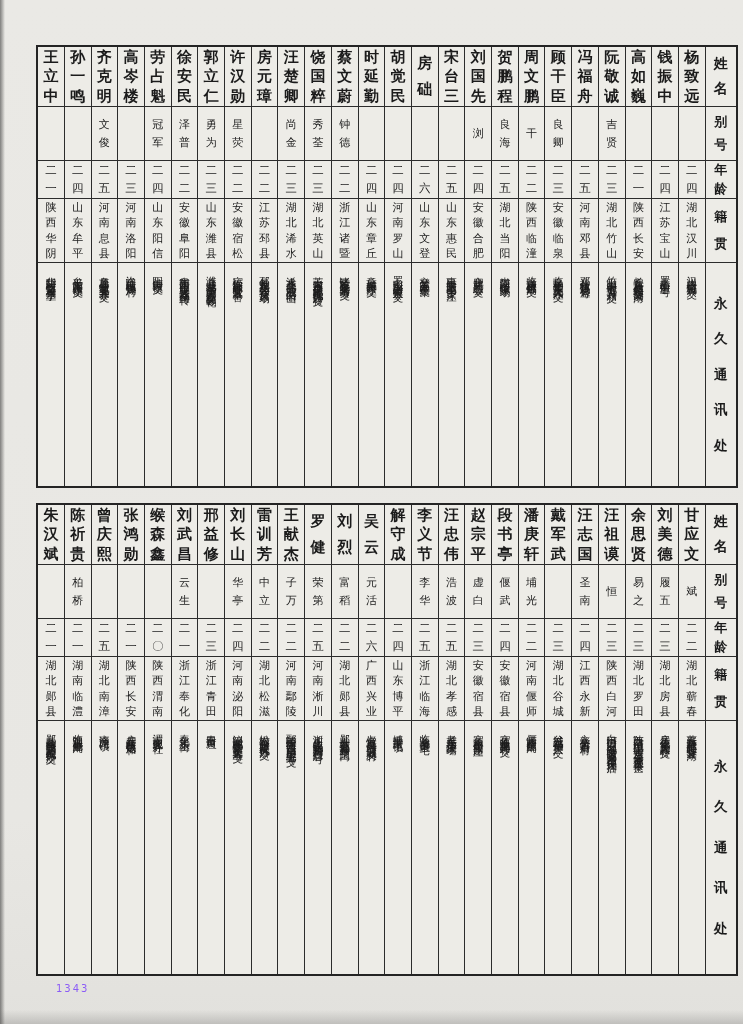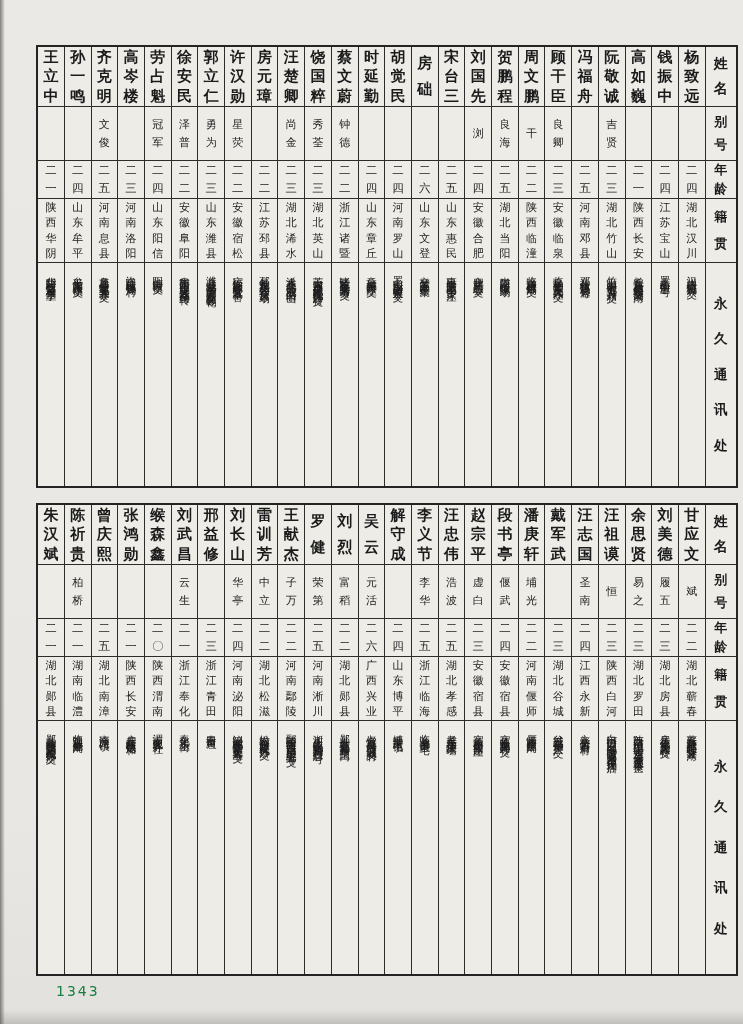--- a/index.html
+++ b/index.html
@@ -33,22 +33,22 @@
     justify-content:center;align-items:flex-start;padding-top:5px;}
   .addr-text{writing-mode:vertical-rl;text-orientation:upright;
     font-size:10.5px;line-height:13px;letter-spacing:1.5px;max-height:100%;}
 
   .header-col .cell-name{font-size:14px;}
   .header-col .cell-alias,.header-col .cell-age{font-size:13px;justify-content:space-evenly;gap:0;}
   .header-col .cell-origin{font-size:13px;}
   .header-col .cell-address{flex-direction:column;align-items:center;
     justify-content:space-evenly;padding:14px 0;font-size:13.5px;}
 
-  .page-number{position:absolute;left:56px;top:983px;font-size:14px;
-    letter-spacing:2px;color:#15803d;}
+  .page-number{position:absolute;left:56px;top:983px;font-size:10px;
+    letter-spacing:2px;color:#8b5cf6;}
 </style>
 </head>
 <body>
 
 <div class="scan-edge"></div>
 <div class="scan-bottom"></div>
 
 <section id="table-top" class="registry">
     <div class="col header-col">
       <div class="cell cell-name">

